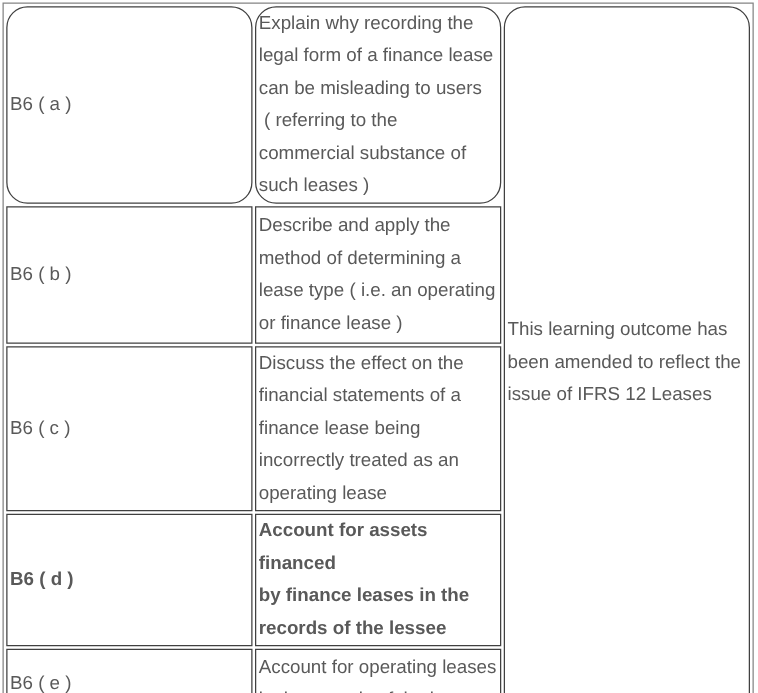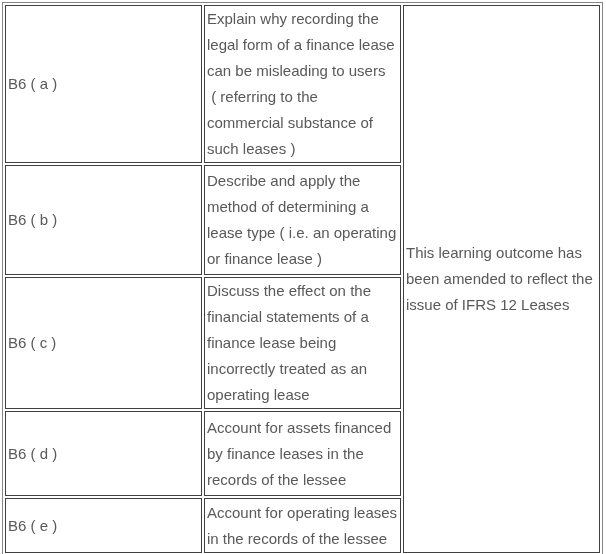--- a/index.html
+++ b/index.html
@@ -25,24 +25,24 @@
     padding: 0 2px;
     font-size: 15px;
     line-height: 26px;
     color: #595959;
     vertical-align: middle;
     white-space: pre-wrap;
     word-wrap: break-word;
     overflow: hidden;
     background: #ffffff;
   }
-  tr.row-a td { height: 126px; }
+  tr.row-a td { height: 126px; border-radius: 17px; }
   tr.row-b td { height: 110px; margin-left: 44px; }
   tr.row-c td { height: 130px; margin-top: 24px; }
-  tr.row-d td { height: 85px; }
+  tr.row-d td { height: 85px; font-weight: bold; }
   tr.row-e td { height: 55px; }
   td.note-cell { height: auto; }
 </style>
 </head>
 <body>
 
 <table class="outcomes">
   <colgroup>
     <col style="width:197px">
     <col style="width:197px">

